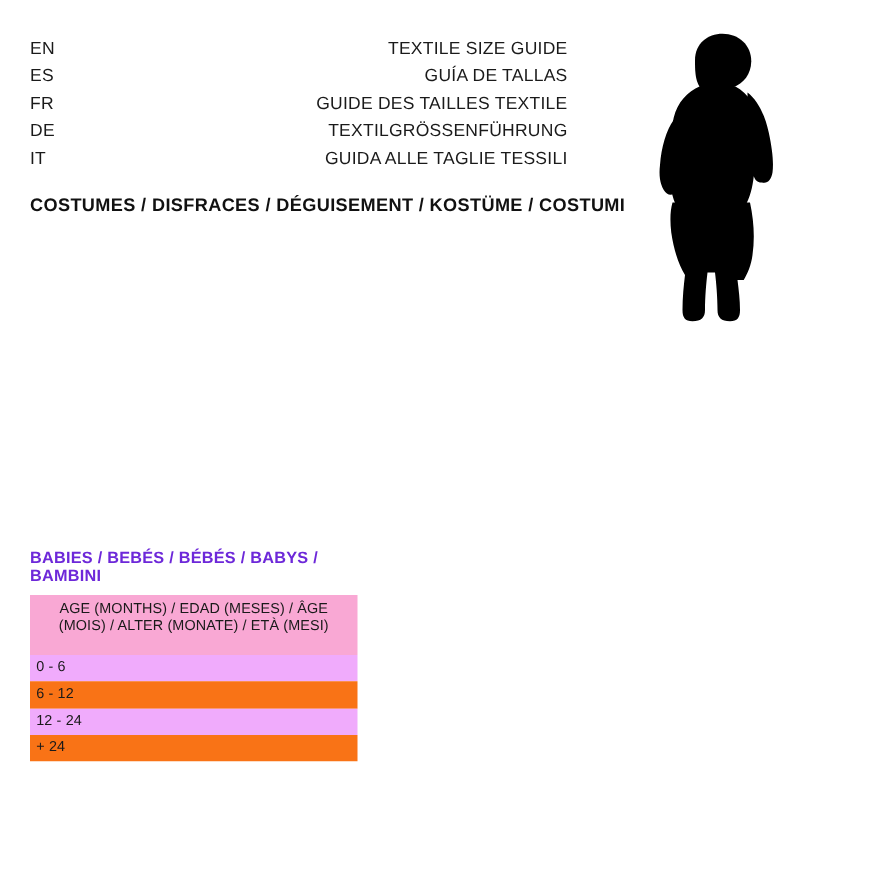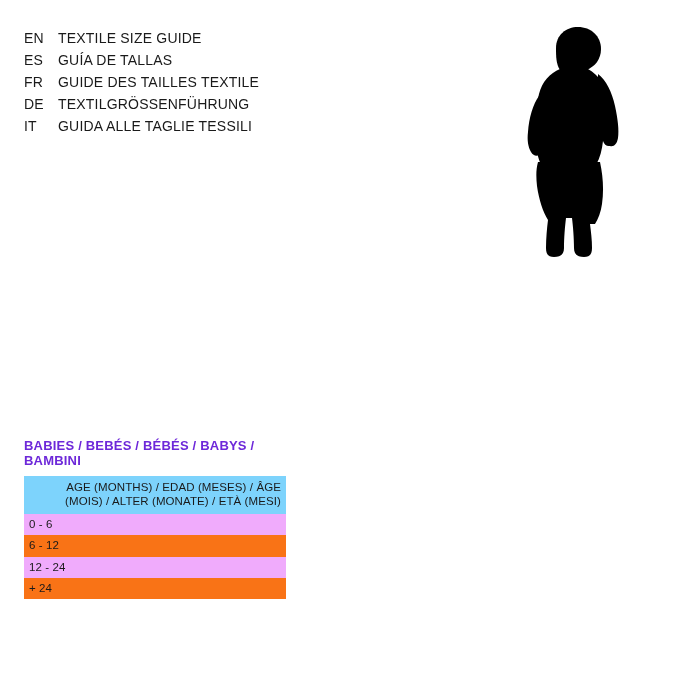--- a/index.html
+++ b/index.html
@@ -36,20 +36,21 @@
     color: #1a1a1a;
   }
   .lang-code {
     width: 34px;
     flex: 0 0 34px;
     text-transform: uppercase;
   }
   .lang-text {
     flex: 1 1 auto;
     text-transform: uppercase;
+    text-align: right;
   }
 
   
   .costumes-heading {
     position: absolute;
     left: 24px;
     top: 157px;
     font-size: 14.5px;
     font-weight: bold;
     letter-spacing: 0.3px;
@@ -85,25 +86,25 @@
     text-transform: uppercase;
     color: #6d28d9;
     margin-bottom: 8px;
   }
   table.size-table {
     border-collapse: collapse;
     width: 262px;
     table-layout: fixed;
   }
   table.size-table th {
-    background: #7dd3fc;
+    background: #f9a8d4;
     font-size: 11.5px;
     font-weight: normal;
-    text-align: right;
-    padding: 4px 5px 5px 5px;
+    text-align: center;
+    padding: 4px 5px 15px 5px;
     line-height: 1.25;
     letter-spacing: 0.1px;
     text-transform: uppercase;
     color: #1a1a1a;
     border: none;
   }
   table.size-table td {
     font-size: 11.5px;
     padding: 3px 5px 4px 5px;
     line-height: 1.25;
@@ -140,20 +141,21 @@
     <div class="lang-row">
       <span class="lang-code">DE</span>
       <span class="lang-text">TEXTILGRÖßENFÜHRUNG</span>
     </div>
     <div class="lang-row">
       <span class="lang-code">IT</span>
       <span class="lang-text">GUIDA ALLE TAGLIE TESSILI</span>
     </div>
   </div>
 
+  <div class="costumes-heading">COSTUMES / DISFRACES / DÉGUISEMENT / KOSTÜME / COSTUMI</div>
 
   <div class="silhouette">
     <svg viewBox="0 0 140 232" xmlns="http://www.w3.org/2000/svg" aria-hidden="true">
       <g fill="#000000">
 
         <path d="M58 22 C58 9 68 1 80 1 C93 1 103 10 103 23 C103 33 97 41 88 44 L62 44 C58 38 58 30 58 22 Z"></path>
 
         <path d="M62 43 C52 47 44 56 41 68 C37 84 36 100 37 115 C38 124 40 132 43 139
                  L98 139 C102 132 104 124 105 115
                  C106 118 108 120 111 120 C115 120 118 117 118 112

